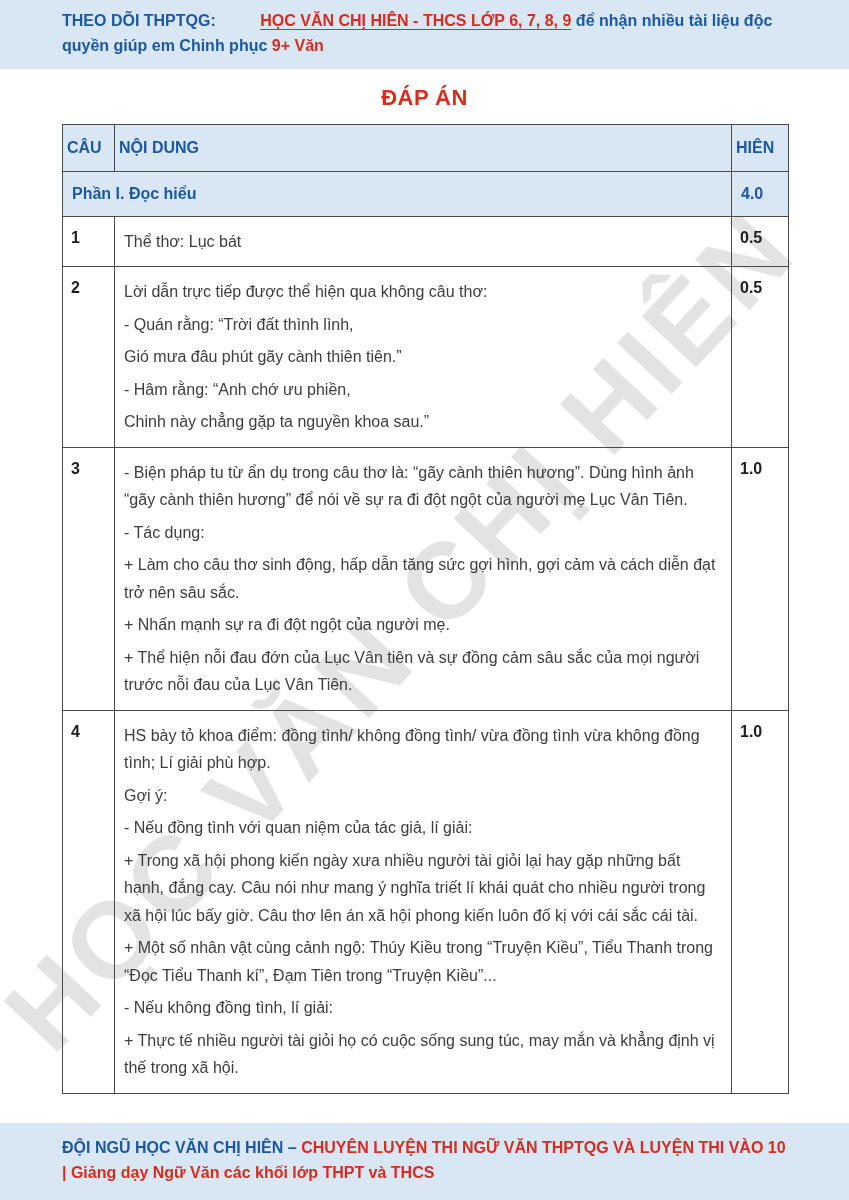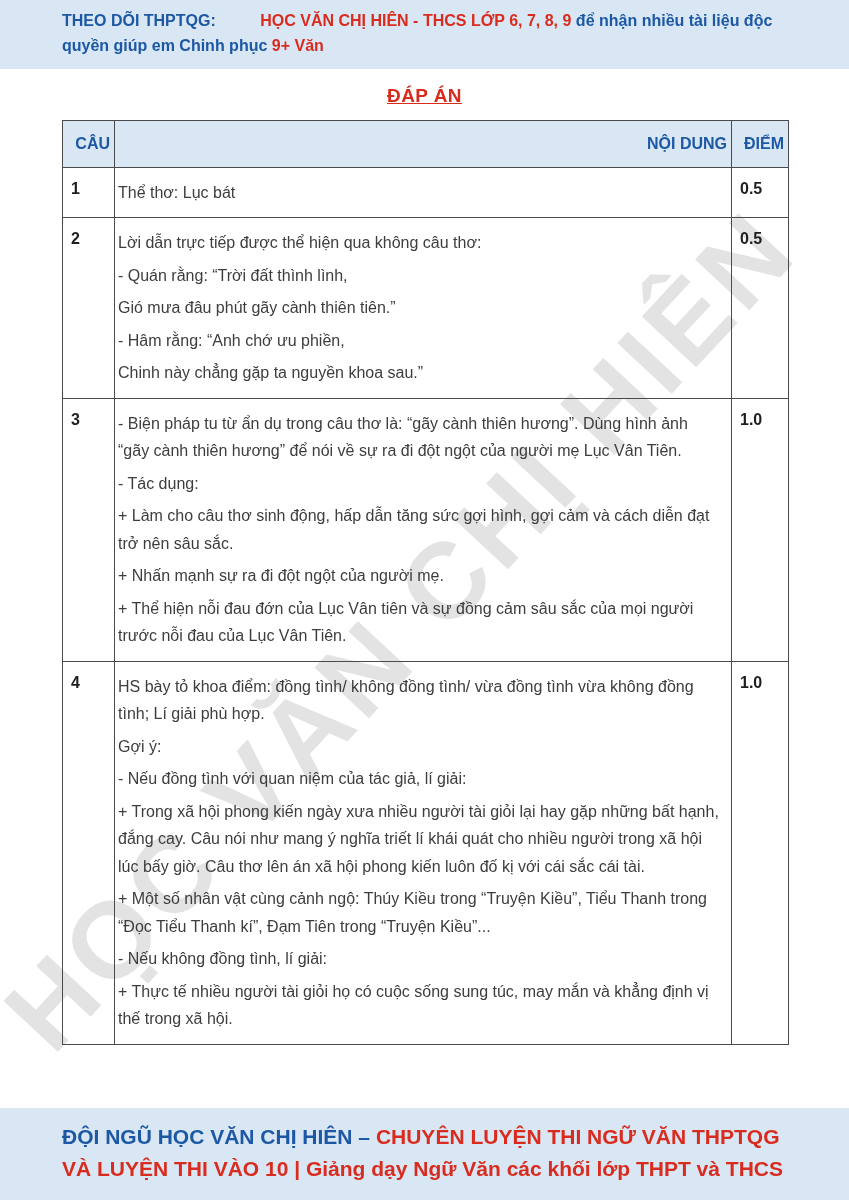--- a/index.html
+++ b/index.html
@@ -30,66 +30,66 @@
   }
   
   .top-banner{
     position:relative;z-index:1;
     background:var(--band-bg);
     padding:9px 58px 10px 62px;
     font-size:16px;font-weight:700;line-height:1.55;
   }
   .top-banner .blue{color:var(--blue);}
   .top-banner .red{color:var(--red);}
-  .fanpage-link{color:var(--red);text-underline-offset:3px;cursor:pointer;padding-left:40px;}
+  .fanpage-link{color:var(--red);text-decoration:underline;text-underline-offset:3px;cursor:pointer;padding-left:40px;}
   
   .doc-title{
     position:relative;z-index:1;
     text-align:center;color:var(--red);
-    font-size:19px;font-weight:700;
-    margin:16px 0 13px 0;letter-spacing:.4px;text-decoration:underline;
+    font-size:22px;font-weight:700;
+    margin:16px 0 13px 0;letter-spacing:.4px;
   }
   
   table.answers{
     position:relative;z-index:1;
     margin-left:62px;width:726px;
     border-collapse:collapse;table-layout:fixed;
     background:transparent;
   }
   table.answers th,table.answers td{
     border:1px solid var(--border);
     vertical-align:top;
   }
   col.c-num{width:52px;}
   col.c-content{width:617px;}
   col.c-score{width:57px;}
   th{
     background:var(--band-bg);color:var(--blue);
     font-size:16px;font-weight:700;
-    text-align:right;vertical-align:middle!important;
+    text-align:left;vertical-align:middle!important;
     padding:14px 4px;
   }
   tr.section-row td{
     background:var(--band-bg);color:var(--blue);
     font-weight:700;font-size:16px;
     padding:13px 8px 13px 9px;
   }
   td.cell-num{font-weight:700;color:#1e1e1e;font-size:16px;padding:12px 4px 12px 8px;}
   td.cell-score{font-weight:700;color:#1e1e1e;font-size:16px;padding:12px 4px 3px 8px;}
-  td.cell-content{padding:11px 8px 11px 3px;font-size:16px;line-height:1.72;}
+  td.cell-content{padding:11px 8px 11px 9px;font-size:16px;line-height:1.72;}
   td.cell-content p{margin:0 0 5px 0;}
   td.cell-content p:last-child{margin-bottom:0;}
   td.cell-content p.italic{}
   
   .footer-band{
     position:relative;z-index:1;
     background:var(--band-bg);
     margin-top:auto;
     padding:13px 55px 14px 62px;
-    font-size:21px;font-weight:700;line-height:1.55;
+    font-size:16px;font-weight:700;line-height:1.55;
   }
   .footer-band .blue{color:var(--blue);}
   .footer-band .red{color:var(--red);}
   .gap{height:14px;}
 </style>
 </head>
 <body>
 
 <div class="page">
 
@@ -104,24 +104,28 @@
   <table class="answers">
     <colgroup>
         <col class="c-num">
         <col class="c-content">
         <col class="c-score">
       </colgroup>
     <thead>
       <tr>
         <th>CÂU</th>
         <th>NỘI DUNG</th>
-        <th>ĐIỂM</th>
+        <th>HIÊN</th>
       </tr>
     </thead>
     <tbody>
+      <tr class="section-row">
+        <td colspan="2">Phần I. Đọc hiểu</td>
+        <td>4.0</td>
+      </tr>
     <tr>
     <td class="cell-num">1</td>
     <td class="cell-content">
             <p class="normal">Thể thơ: Lục bát</p>
           </td>
     <td class="cell-score">0.5</td>
   </tr>
         <tr>
     <td class="cell-num">2</td>
     <td class="cell-content">

